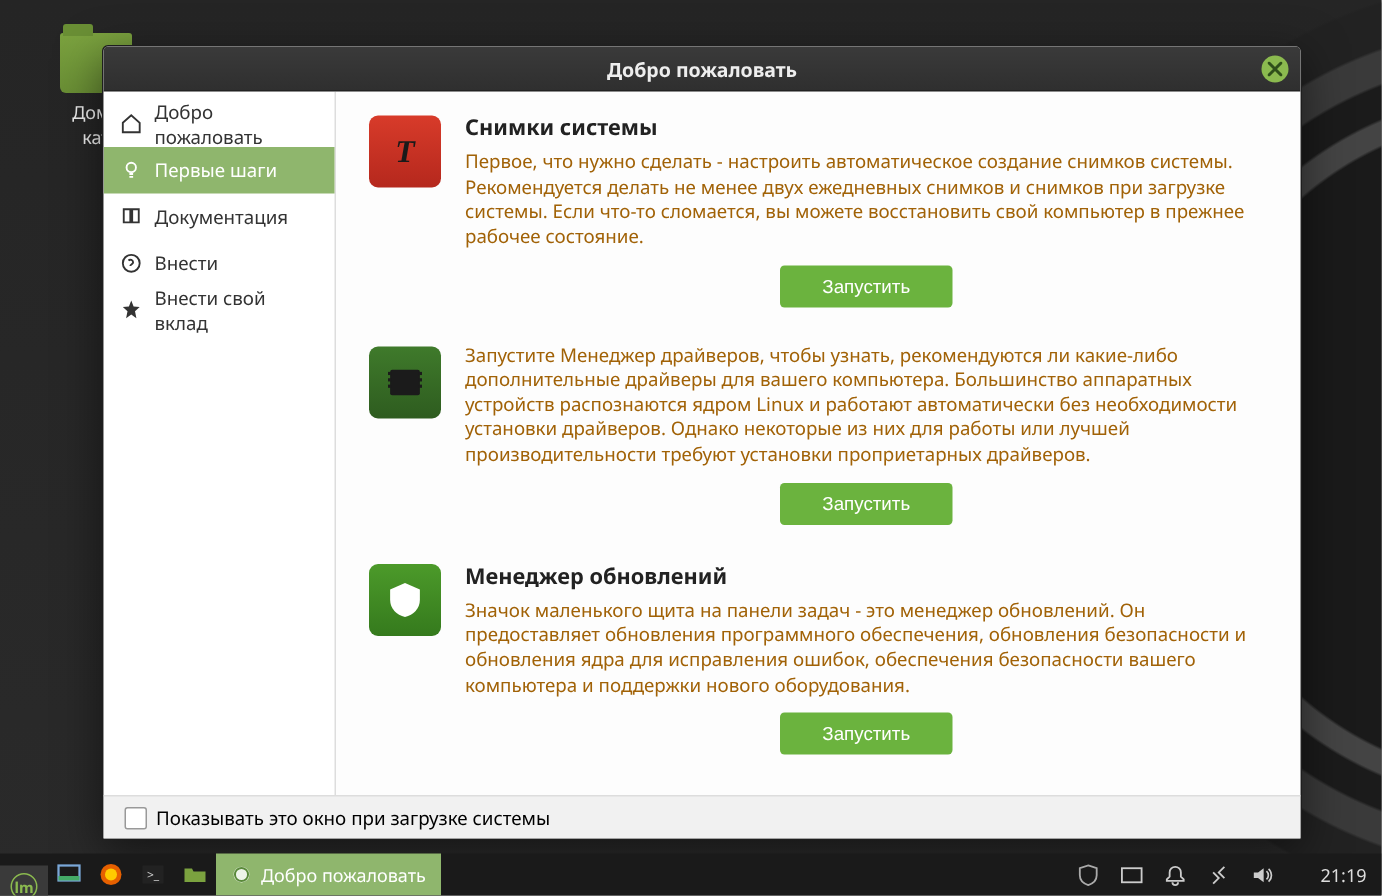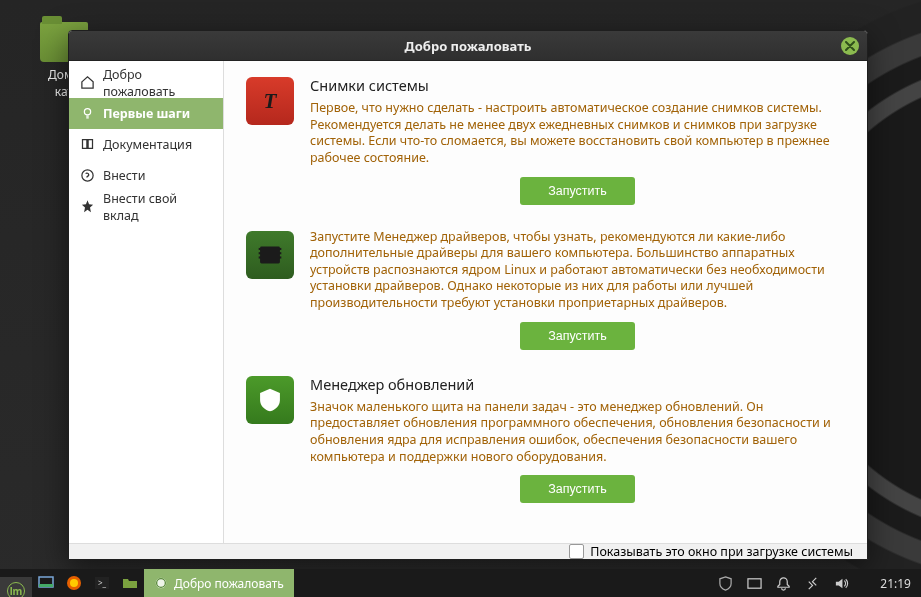--- a/index.html
+++ b/index.html
@@ -84,21 +84,20 @@
     height: 31px;
     padding: 0 10px;
     color: #333;
     cursor: pointer;
     gap: 8px;
     font-size: 12.5px;
   }
   .side-item.active {
     background: #8fb66d;
     color: #fff;
-    font-weight: bold;
   }
   .side-item .ic { width:16px; height:16px; flex:none; display:flex; align-items:center; justify-content:center; }
   .side-item .ic svg { width:15px; height:15px; }
 
   .content {
     flex: 1;
     overflow-y: auto;
     background: #fdfdfd;
     padding: 0;
   }
@@ -109,37 +108,37 @@
   }
   .section .icon-block {
     width: 48px; height: 48px;
     flex: none;
     border-radius: 6px;
     display: flex; align-items:center; justify-content:center;
     margin-top: 2px;
   }
   .icon-block svg { width:34px; height:34px; }
   .section .text-block { flex:1; }
-  .section h3 { font-size: 14.5px; font-weight: normal; color:#222; margin-bottom: 5px; }
+  .section h3 { font-size: 14.5px; font-weight: bold; color:#222; margin-bottom: 5px; }
   .section p { font-size: 12.5px; color: #a16207; line-height: 1.33; }
   .section .launch-wrap { text-align:center; margin-top:10px; }
   .launch-btn {
     background: #6bb33e;
     color: #fff;
     border: none;
     padding: 7px 28px;
     border-radius: 3px;
     font-size: 12.5px;
     cursor: pointer;
   }
   .bottombar {
-    height: 16px;
+    height: 29px;
     border-top: 1px solid #ddd;
     background: #f1f1f1;
-    display: flex; align-items:center; justify-content:flex-end;
+    display: flex; align-items:center; justify-content:flex-start;
     padding: 0 14px;
     font-size: 12.5px;
     gap: 6px;
   }
   .checkbox {
     width:15px; height:15px;
     border:1px solid #999; border-radius:2px;
     background:#fff;
     cursor:pointer;
   }

